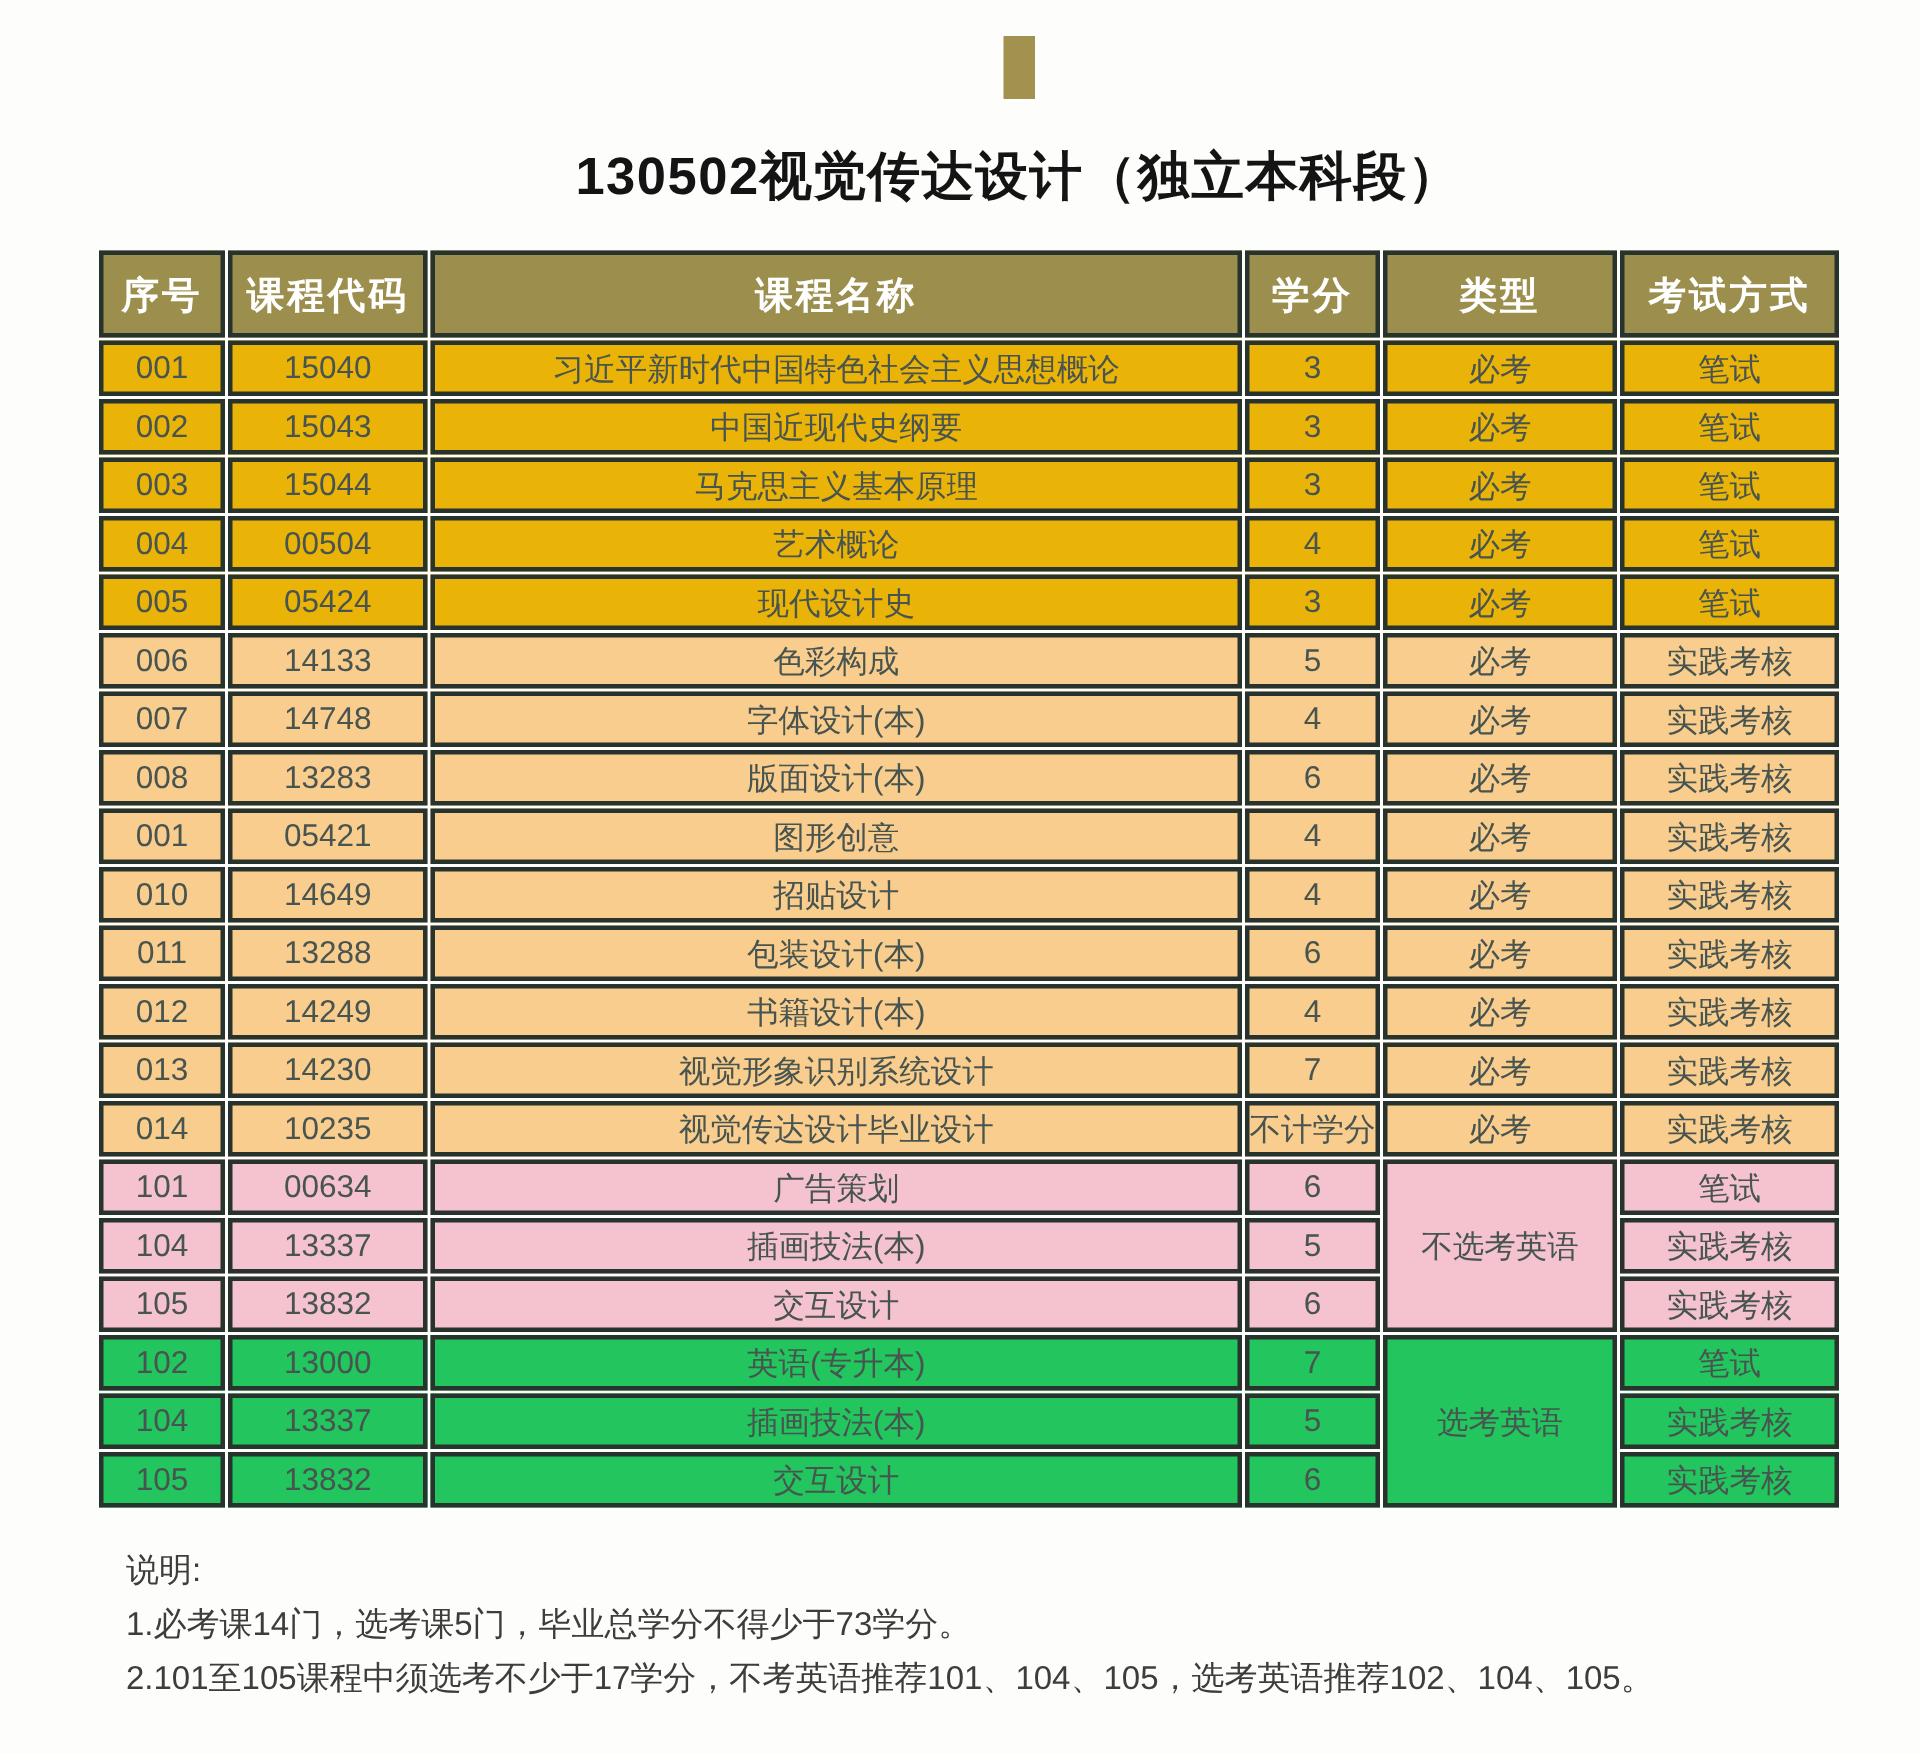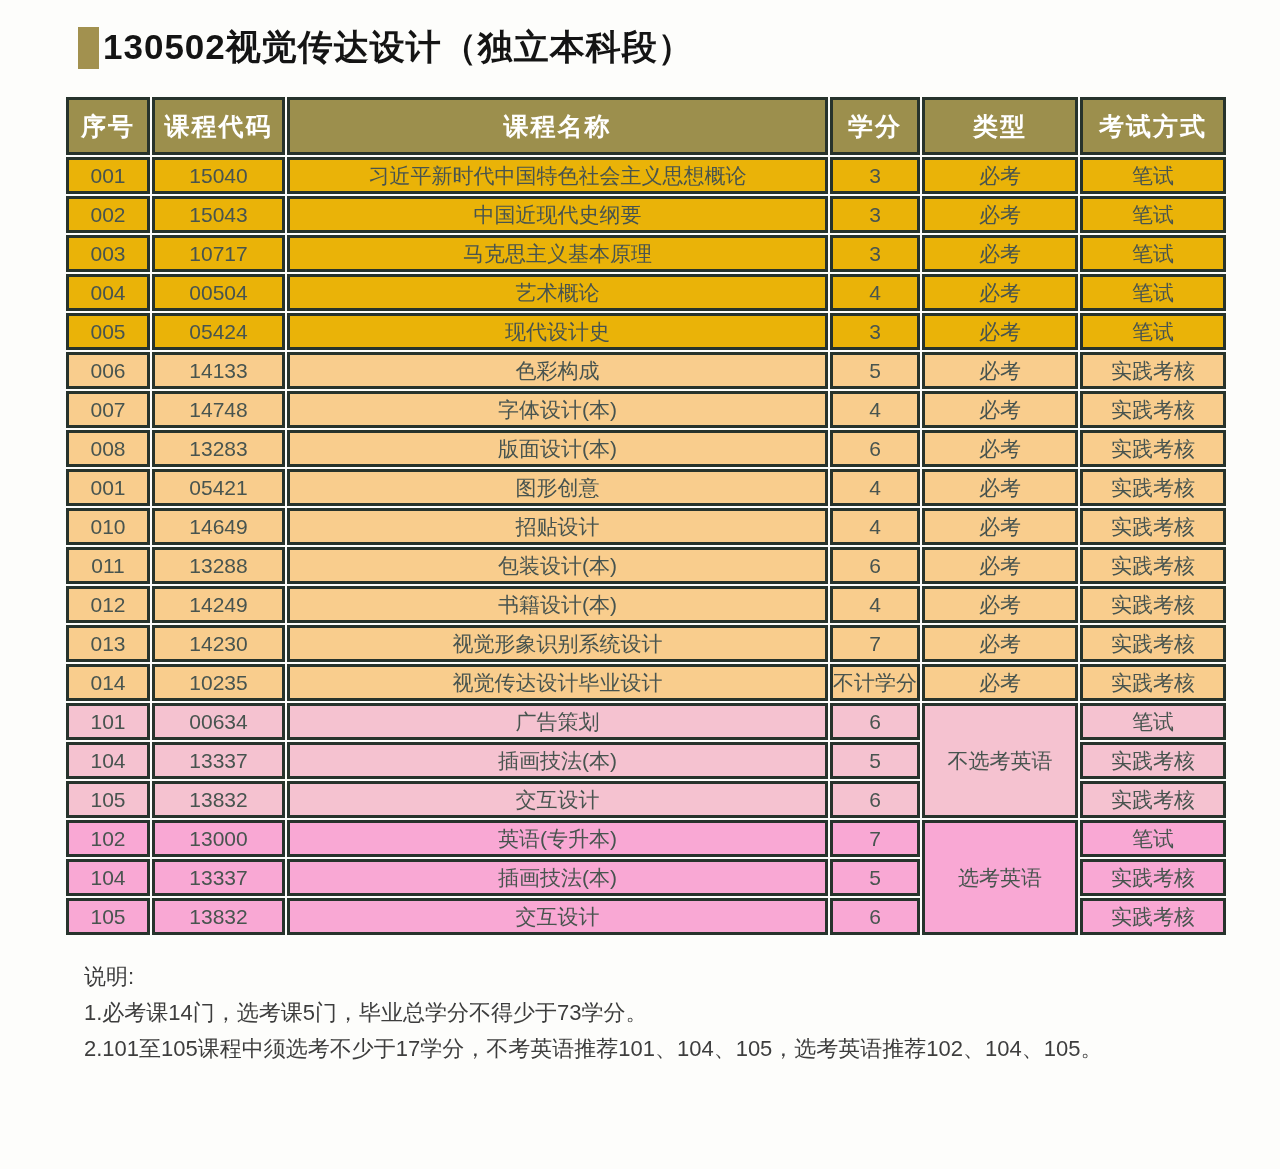--- a/index.html
+++ b/index.html
@@ -8,21 +8,22 @@
     background: #fdfdfb;
     font-family: "Liberation Sans", "DejaVu Sans", sans-serif;
   }
   body { height: 1169px; position: relative; overflow: hidden; }
 
   
   .title-wrap {
     display: flex;
     align-items: center;
     margin: 24px 0 24px 78px;
-    gap: 4px;
+    gap: 28px;
+    flex-direction: column;
   }
   .accent-bar {
     width: 21px;
     height: 42px;
     background: #a2914f;
   }
   .page-title {
     font-size: 35px;
     font-weight: bold;
     color: #141414;
@@ -53,21 +54,21 @@
     margin-top: 39px;
   }
   .course-table td {
     height: 37px;
     font-size: 21px;
     color: #48544f;
   }
   td.bg-teal   { background: #eab308; }
   td.bg-orange { background: #f9cd8d; }
   td.bg-pink   { background: #f5c2d0; }
-  td.bg-green  { background: #f9a8d4; }
+  td.bg-green  { background: #22c55e; }
 
   
   .notes {
     margin: 22px 0 0 84px;
     color: #3d3d3d;
   }
   .notes .line {
     font-size: 22px;
     line-height: 36px;
   }
@@ -111,21 +112,21 @@
       <tr>
         <td class="bg-teal">002</td>
         <td class="bg-teal">15043</td>
         <td class="bg-teal">中国近现代史纲要</td>
         <td class="bg-teal">3</td>
         <td class="bg-teal">必考</td>
         <td class="bg-teal">笔试</td>
       </tr>
       <tr>
         <td class="bg-teal">003</td>
-        <td class="bg-teal">10717</td>
+        <td class="bg-teal">15044</td>
         <td class="bg-teal">马克思主义基本原理</td>
         <td class="bg-teal">3</td>
         <td class="bg-teal">必考</td>
         <td class="bg-teal">笔试</td>
       </tr>
       <tr>
         <td class="bg-teal">004</td>
         <td class="bg-teal">00504</td>
         <td class="bg-teal">艺术概论</td>
         <td class="bg-teal">4</td>

